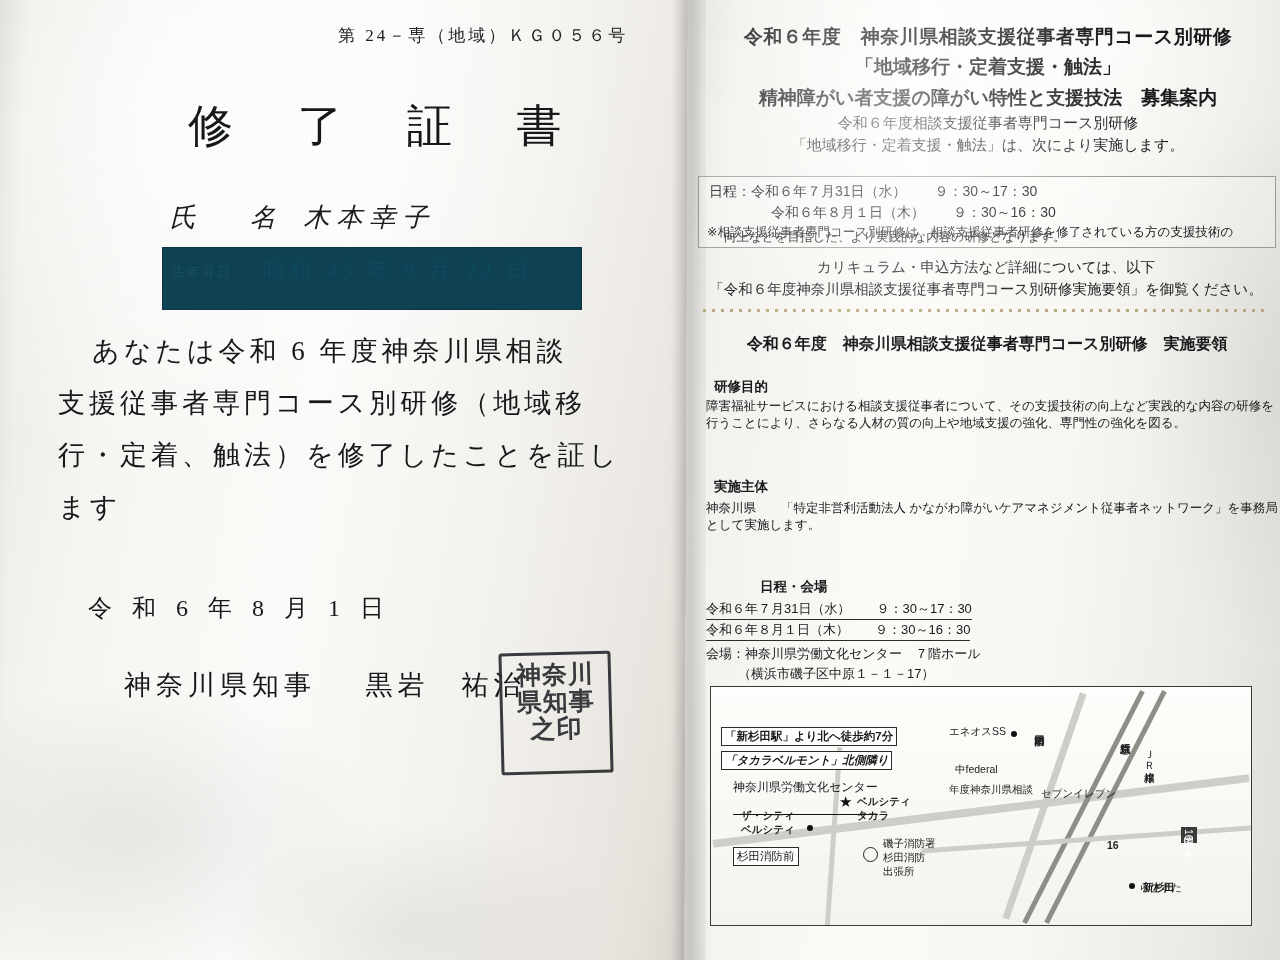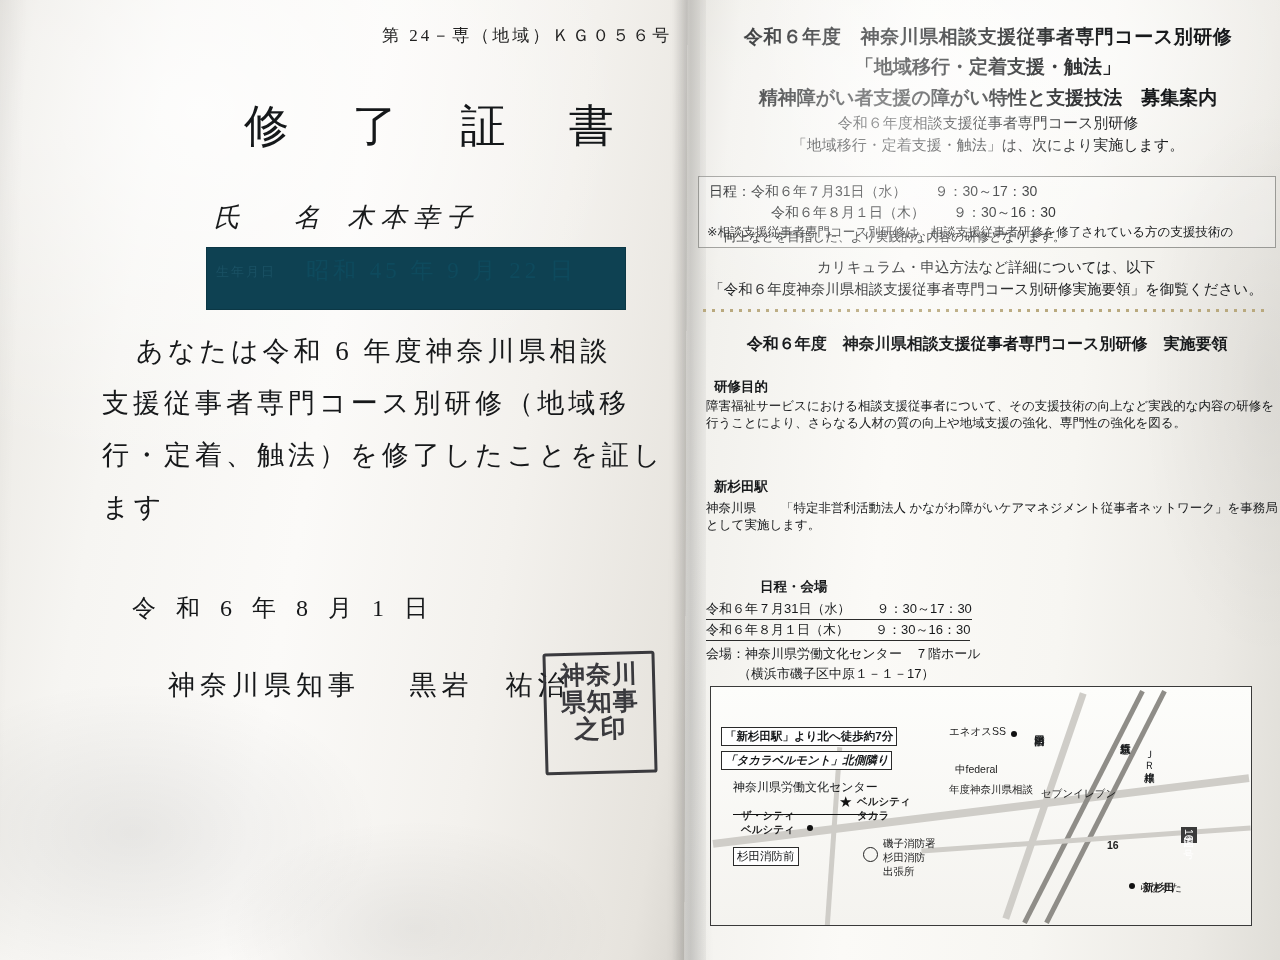--- a/index.html
+++ b/index.html
@@ -57,30 +57,30 @@
     background:radial-gradient(ellipse at 40% 40%, rgba(255,255,255,.55), rgba(255,255,255,0) 65%);
     pointer-events:none;
   }
   .shadow-edge{
     position:absolute;left:672px;top:0;width:34px;height:960px;
     background:linear-gradient(90deg, rgba(0,0,0,0) 0%, rgba(0,0,0,.13) 55%, rgba(0,0,0,.04) 100%);
     pointer-events:none;
   }
 
   
-  .cert{position:absolute;left:0;top:0;width:700px;height:816px;margin-left:44px;}
+  .cert{position:absolute;left:0;top:0;width:700px;height:816px;}
   .cert-no{
     position:absolute;left:338px;top:24px;
     font-size:17px;letter-spacing:3px;color:#222;
     font-family:"Liberation Serif","DejaVu Serif",serif;
   }
   .cert-title{
-    position:absolute;left:200px;top:96px;
+    position:absolute;left:188px;top:96px;
     font-size:45px;letter-spacing:26px;color:#15181a;
-    font-family:Liberation Serif, serif;
+    font-family:Liberation Sans, sans-serif;
   }
   .cert-name{
     position:absolute;left:170px;top:200px;
     font-size:26px;letter-spacing:7px;color:#191b1c;font-style:italic;
   }
   .cert-name .lbl{letter-spacing:14px;}
   .redaction{
     position:absolute;left:162px;top:247px;width:420px;height:63px;
     background:#0e4152;
     box-shadow:0 0 0 1px rgba(0,0,0,.15) inset;
@@ -242,21 +242,21 @@
 
     <div class="mid1">カリキュラム・申込方法など詳細については、以下</div>
     <div class="mid2">「令和６年度神奈川県相談支援従事者専門コース別研修実施要領」を御覧ください。</div>
     <div class="dots"></div>
 
     <div class="h-yoryo">令和６年度　神奈川県相談支援従事者専門コース別研修　実施要領</div>
 
     <div class="sec-h s1h">研修目的</div>
     <div class="sec-p s1p">障害福祉サービスにおける相談支援従事者について、その支援技術の向上など実践的な内容の研修を行うことにより、さらなる人材の質の向上や地域支援の強化、専門性の強化を図る。</div>
 
-    <div class="sec-h s2h">新杉田駅</div>
+    <div class="sec-h s2h">実施主体</div>
     <div class="sec-p s2p">神奈川県　　「特定非営利活動法人 かながわ障がいケアマネジメント従事者ネットワーク」を事務局として実施します。</div>
 
     <div class="sec-h s3h">日程・会場</div>
     <div class="s3l1">令和６年７月31日（水）　　９：30～17：30</div>
     <div class="s3l2">令和６年８月１日（木）　　９：30～16：30</div>
     <div class="s3p1">会場：神奈川県労働文化センター　７階ホール</div>
     <div class="s3p2">（横浜市磯子区中原１－１－17）</div>
 
     <div class="map">
 

